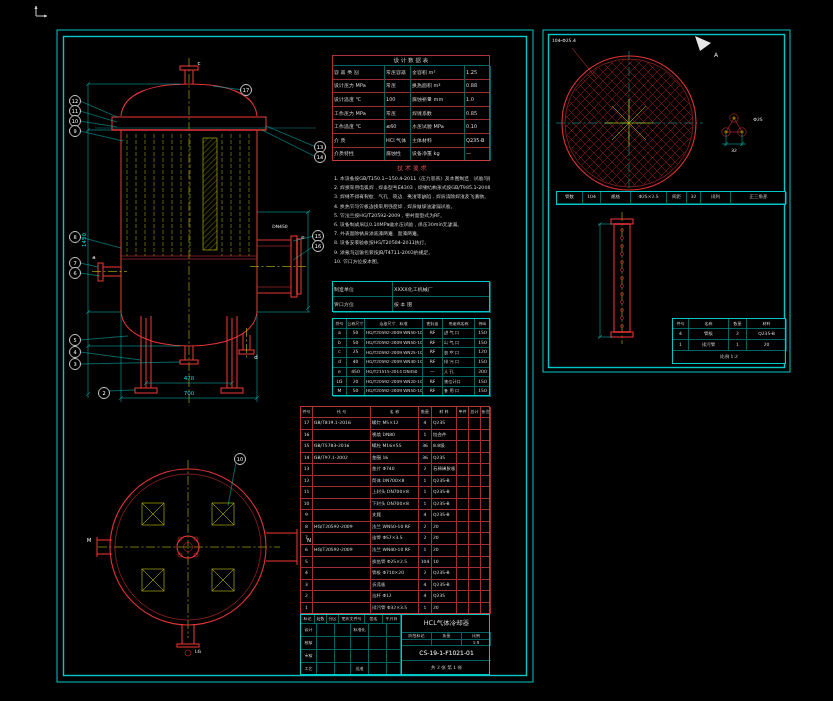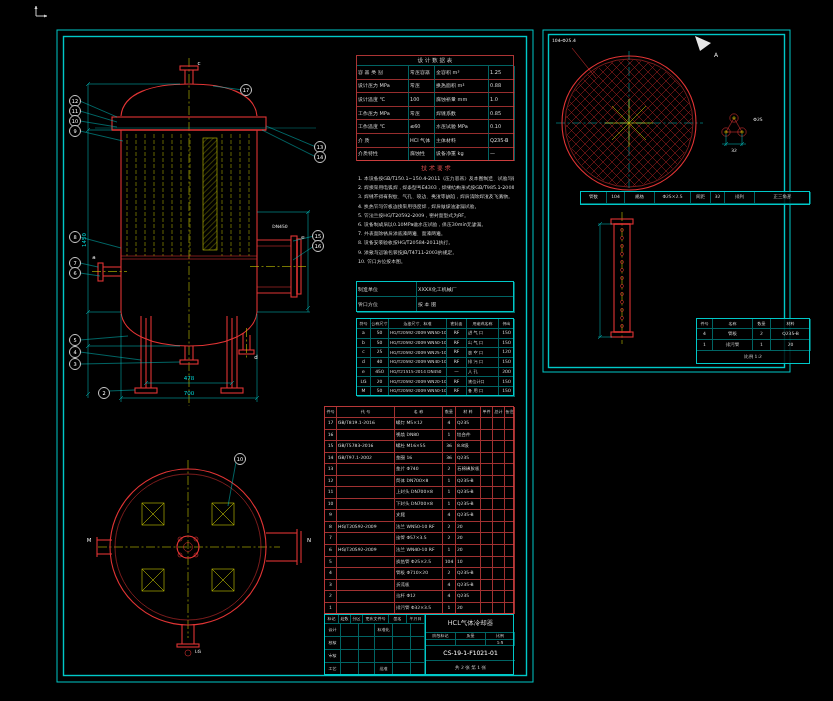--- a/index.html
+++ b/index.html
@@ -6,21 +6,21 @@
   .canvas{position:relative;width:833px;height:701px;background:#000;overflow:hidden;
           font-family:"DejaVu Sans",sans-serif;color:#ddd;}
   svg.linework{position:absolute;left:0;top:0;}
   .red{stroke:#e03434;fill:none;stroke-width:1.1;}
   .red-th{stroke:#e03434;fill:none;stroke-width:0.55;}
   .yel{stroke:#c8c800;fill:none;stroke-width:0.6;}
   .cy{stroke:#00c8c8;fill:none;stroke-width:0.5;}
   .cl{stroke:#c8c800;fill:none;stroke-width:0.6;stroke-dasharray:9 2.5 2 2.5;}
   .clc{stroke:#00c8c8;fill:none;stroke-width:0.5;stroke-dasharray:9 2.5 2 2.5;}
   .tube{stroke:#c8c800;fill:none;stroke-width:0.5;stroke-dasharray:4 2;}
-  .ov{position:absolute;box-sizing:border-box;background:rgba(0,0,0,.85);margin-left:24px;}
+  .ov{position:absolute;box-sizing:border-box;background:rgba(0,0,0,.85);}
   .cell{box-sizing:border-box;border-right:1px solid rgba(0,200,200,.5);
         border-bottom:1px solid rgba(0,200,200,.5);font-size:5px;line-height:1;
         color:#d8d8d8;padding:0 1px;overflow:hidden;white-space:nowrap;
         display:flex;align-items:center;}
   .rcell{border-right:1px solid rgba(215,65,65,.75);border-bottom:1px solid rgba(215,65,65,.75);}
   .mixcell{border-right:1px solid rgba(0,200,200,.5);border-bottom:1px solid rgba(215,65,65,.7);}
   .cc{justify-content:center;font-size:4px;padding:0;}
   .cc2{justify-content:center;font-size:4.5px;padding:0;}
   .design-title{height:10px;justify-content:center;font-size:5.5px;border-right:none;}
   .design-row{display:grid;grid-template-columns:52px 26px 54px 26px;height:13.6px;}

